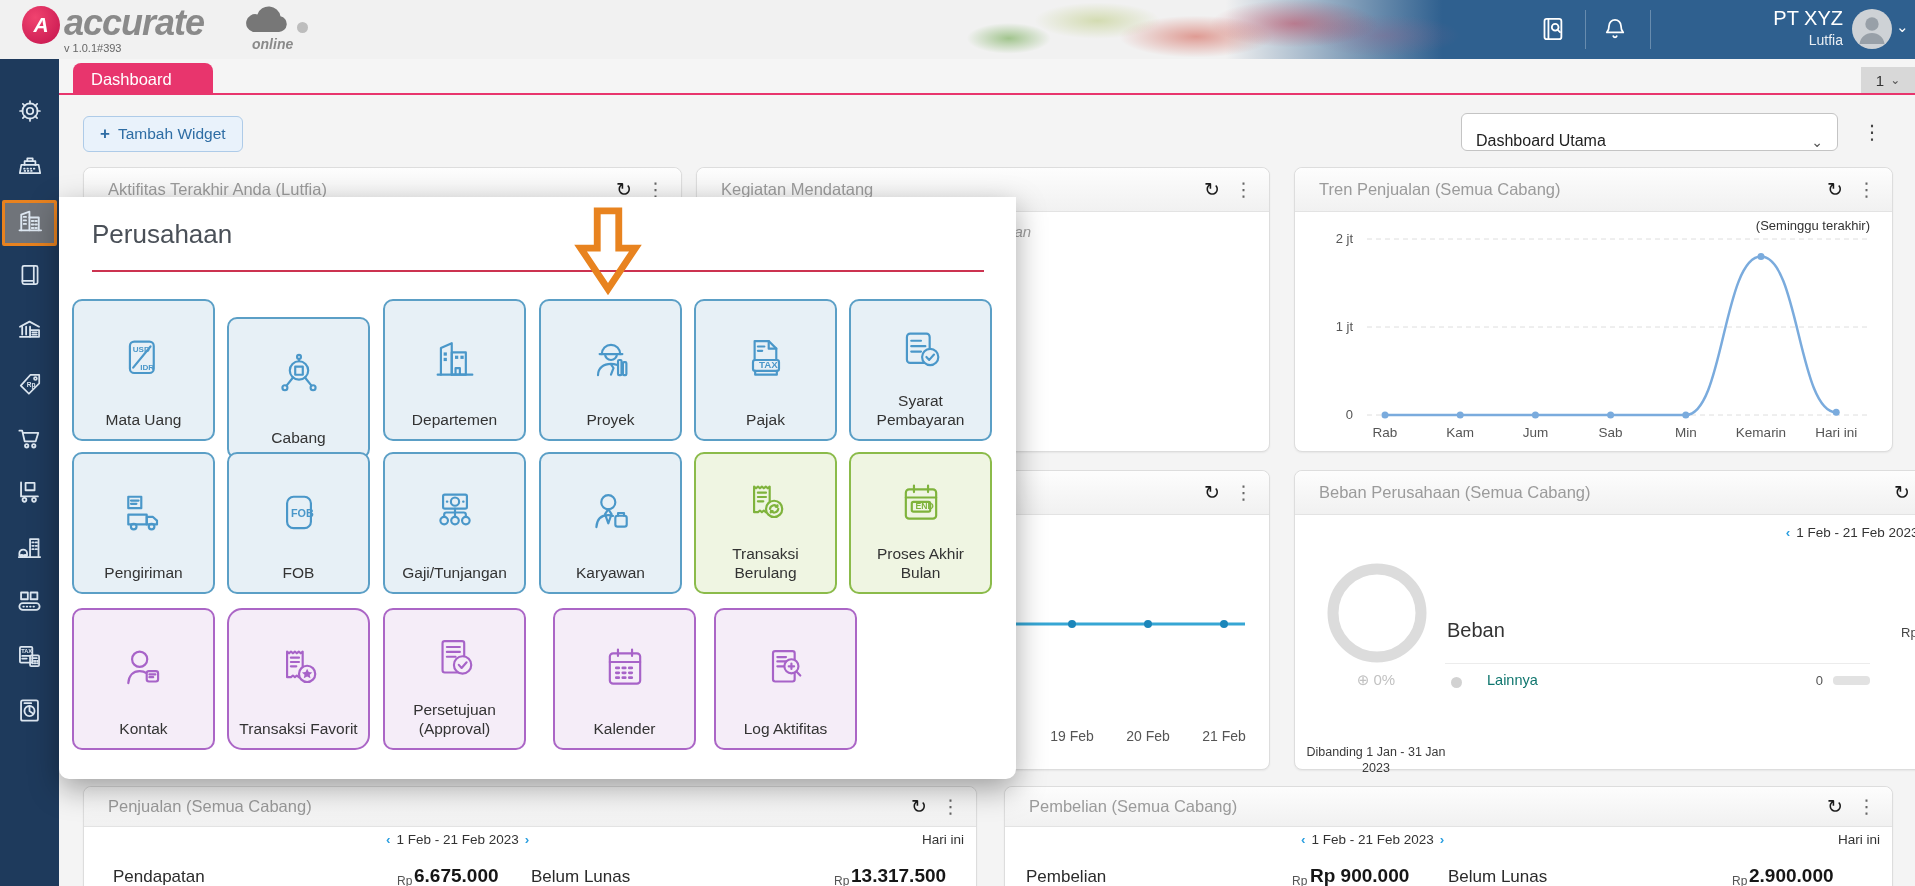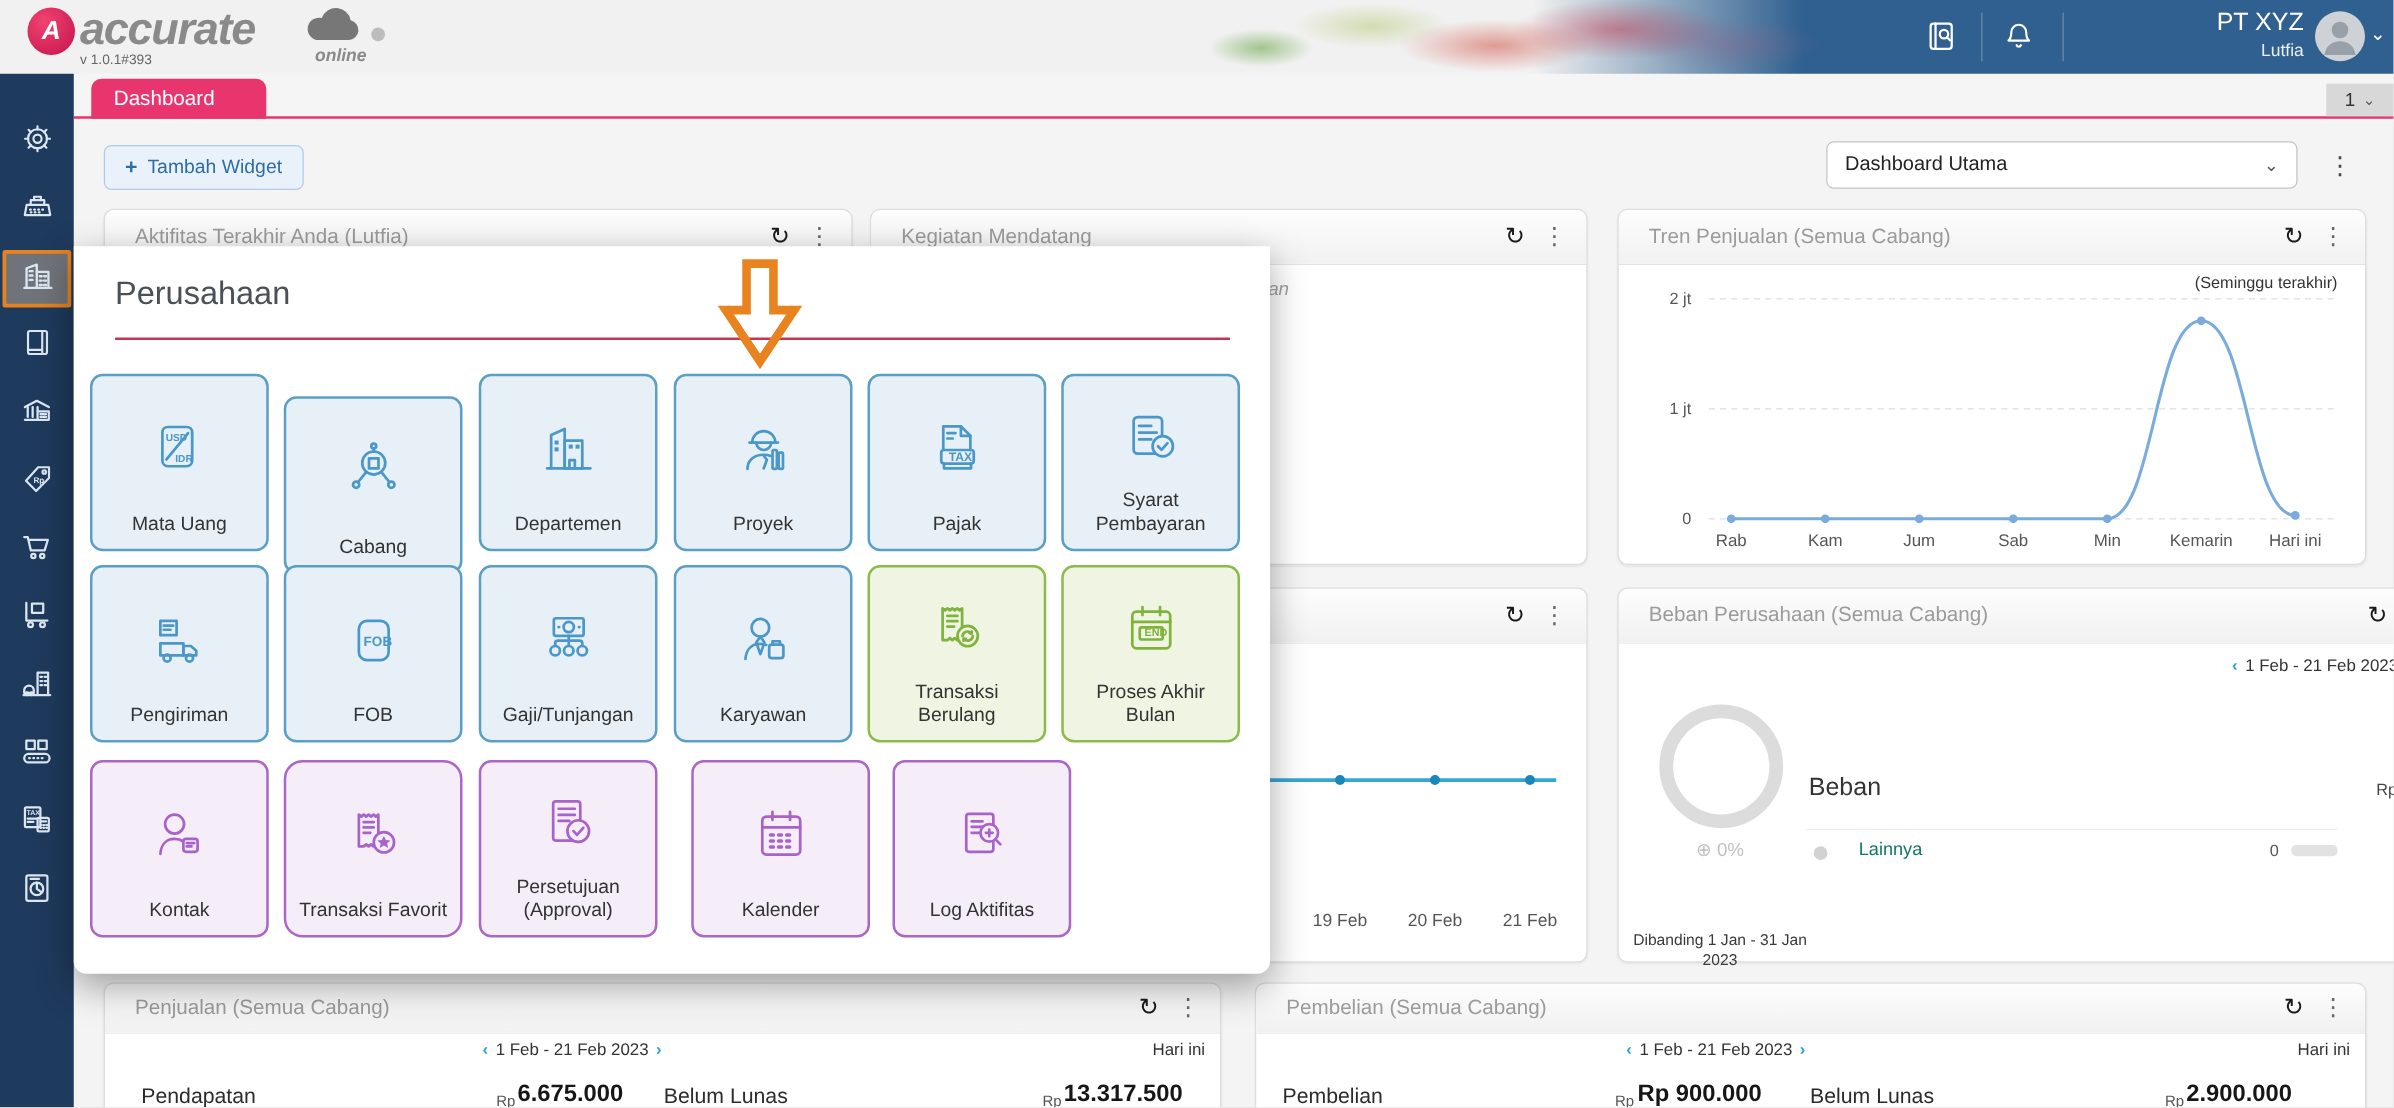--- a/index.html
+++ b/index.html
@@ -43,21 +43,21 @@
   .tab{position:absolute;left:14px;top:4px;width:140px;height:32px;background:#e8356d;color:#fff;
     border-radius:8px 8px 0 0;display:flex;align-items:center;padding-left:18px;font-size:16.5px;cursor:pointer;}
   .tab-counter{position:absolute;right:0;top:8px;width:54px;height:26px;background:#d8d8d8;color:#333;
     display:flex;align-items:center;justify-content:center;gap:6px;font-size:15px;cursor:pointer;}
 
   
   .btn-add{position:absolute;left:83px;top:116px;height:36px;padding:0 16px;background:#e9f2fb;border:1px solid #aecbe8;
     border-radius:6px;color:#2e6da4;font-size:15.5px;display:flex;align-items:center;gap:8px;cursor:pointer;}
   .btn-add .plus{font-weight:800;font-size:17px;}
   .dash-select{position:absolute;left:1461px;top:113px;width:377px;height:38px;background:#fff;border:1px solid #c4c4c4;
-    border-radius:6px;display:flex;align-items:center;padding:0 14px;font-size:16px;color:#222;cursor:pointer;}
+    border-radius:6px;display:flex;align-items:flex-end;padding:0 14px;font-size:16px;color:#222;cursor:pointer;}
   .dash-select .chev{margin-left:auto;color:#555;font-size:14px;}
   .kebab-main{position:absolute;left:1862px;top:120px;font-size:20px;color:#444;cursor:pointer;letter-spacing:1px;}
 
   
   .w{position:absolute;background:#fff;border:1px solid #ddd;border-radius:8px;box-shadow:0 1px 2px rgba(0,0,0,.06);}
   .whead{height:44px;background:linear-gradient(#fdfdfd,#f1f1f1);border-bottom:1px solid #e3e3e3;border-radius:8px 8px 0 0;
     display:flex;align-items:center;padding:0 16px 0 24px;}
   .whead .wtitle{flex:1;color:#9b9b9b;font-size:16.5px;}
   .wic{color:#1a1a1a;font-size:19px;cursor:pointer;margin-left:14px;line-height:1;}
   .wic.kb{color:#666;}

